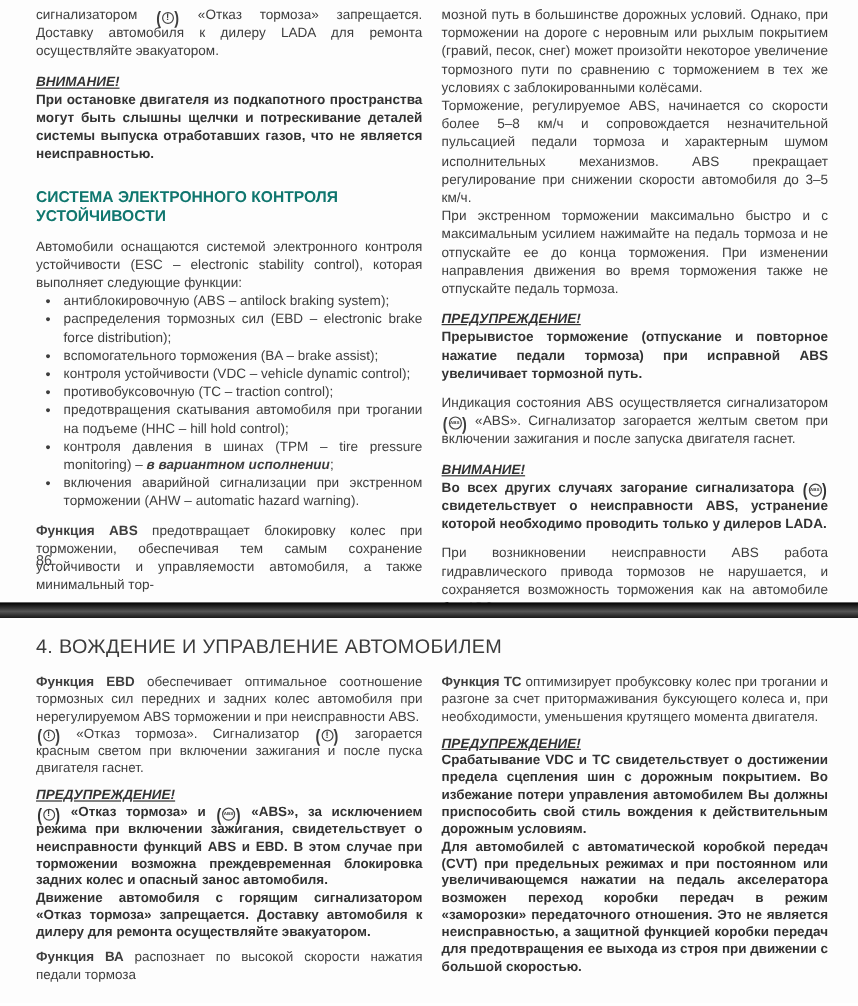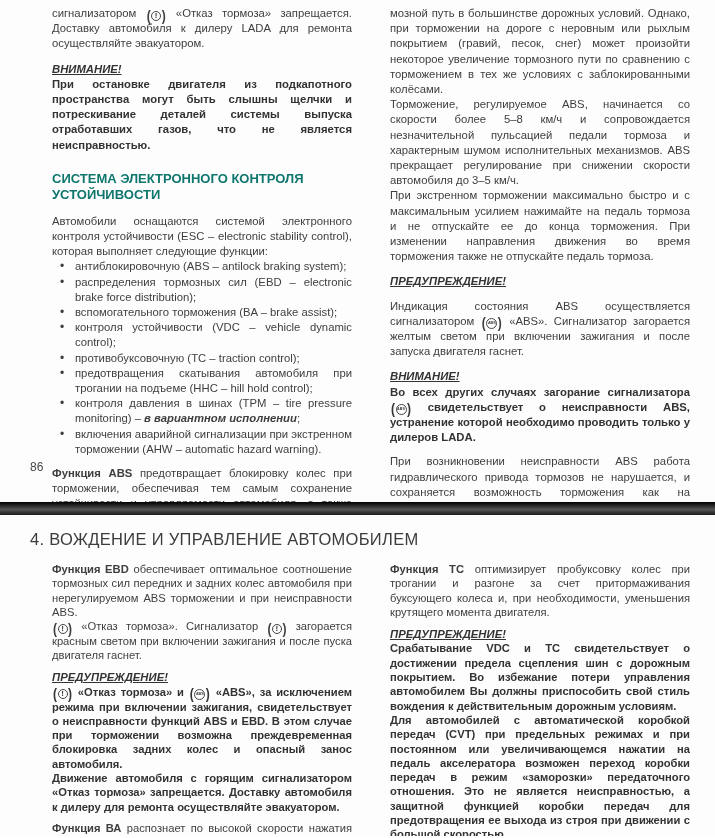--- a/index.html
+++ b/index.html
@@ -8,21 +8,21 @@
     background:#ffffff;
     font-family:"Liberation Sans","DejaVu Sans",sans-serif;
     color:#3e3e3e;
   }
   .page{position:absolute;left:0;width:715px;background:#fdfdfd;box-sizing:border-box;}
   .page-top{top:0;height:502px;padding:6px 25px 0 30px;}
   .page-bottom{top:515px;height:321px;padding:15px 25px 0 30px;overflow:hidden;}
   .divider{position:absolute;top:502px;left:0;width:715px;height:15px;
     background:linear-gradient(180deg,#000 0%,#242424 22%,#555 50%,#2a2a2a 76%,#050505 100%);}
   .cols{display:flex;gap:16px;align-items:flex-start;}
-  .col{flex:1;min-width:0;margin-left:22px;}
+  .col{flex:1;min-width:0;}
   p,h1,h3,h4,ul{margin:0;padding:0;}
   .para{font-size:11.3px;line-height:15.2px;text-align:justify;}
   .page-bottom .para{font-size:11.2px;line-height:14.3px;}
   .bold{font-weight:700;color:#333;}
   .b{font-weight:700;}
   .bi{font-weight:700;font-style:italic;}
   .sp{margin-top:9px;}
   .page-bottom .sp{margin-top:7px;}
   .warn{font-size:11.3px;line-height:15.2px;font-weight:700;text-decoration:underline;
     margin-top:10px;color:#333;font-style:italic;}
@@ -68,20 +68,21 @@
           <li><span>контроля давления в шинах (TPM – tire pressure monitoring) – </span><span class="bi">в вариантном исполнении</span><span>;</span></li>
           <li><span>включения аварийной сигнализации при экстренном торможении (AHW – automatic hazard warning).</span></li>
         </ul>
         <p class="para sp"><span class="b">Функция ABS</span><span> предотвращает блокировку колес при торможении, обеспечивая тем самым сохранение устойчивости и управляемости автомобиля, а также минимальный тор-</span></p>
       </div>
     <div class="col">
         <p class="para">мозной путь в большинстве дорожных условий. Однако, при торможении на дороге с неровным или рыхлым покрытием (гравий, песок, снег) может произойти некоторое увеличение тормозного пути по сравнению с торможением в тех же условиях с заблокированными колёсами.</p>
         <p class="para">Торможение, регулируемое ABS, начинается со скорости более 5–8 км/ч и сопровождается незначительной пульсацией педали тормоза и характерным шумом исполнительных механизмов. ABS прекращает регулирование при снижении скорости автомобиля до 3–5 км/ч.</p>
         <p class="para">При экстренном торможении максимально быстро и с максимальным усилием нажимайте на педаль тормоза и не отпускайте ее до конца торможения. При изменении направления движения во время торможения также не отпускайте педаль тормоза.</p>
         <h4 class="warn">ПРЕДУПРЕЖДЕНИЕ!</h4>
+        <p class="para bold">Прерывистое торможение (отпускание и повторное нажатие педали тормоза) при исправной ABS увеличивает тормозной путь.</p>
         <p class="para sp"><span>Индикация состояния ABS осуществляется сигнализатором </span><span class="ind ind-abs">
             <span class="pa">(</span>
             <span class="ci">ABS</span>
             <span class="pa">)</span>
           </span><span> «ABS». Сигнализатор загорается желтым светом при включении зажигания и после запуска двигателя гаснет.</span></p>
         <h4 class="warn">ВНИМАНИЕ!</h4>
         <p class="para bold"><span>Во всех других случаях загорание сигнализатора </span><span class="ind ind-abs">
             <span class="pa">(</span>
             <span class="ci">ABS</span>
             <span class="pa">)</span>

